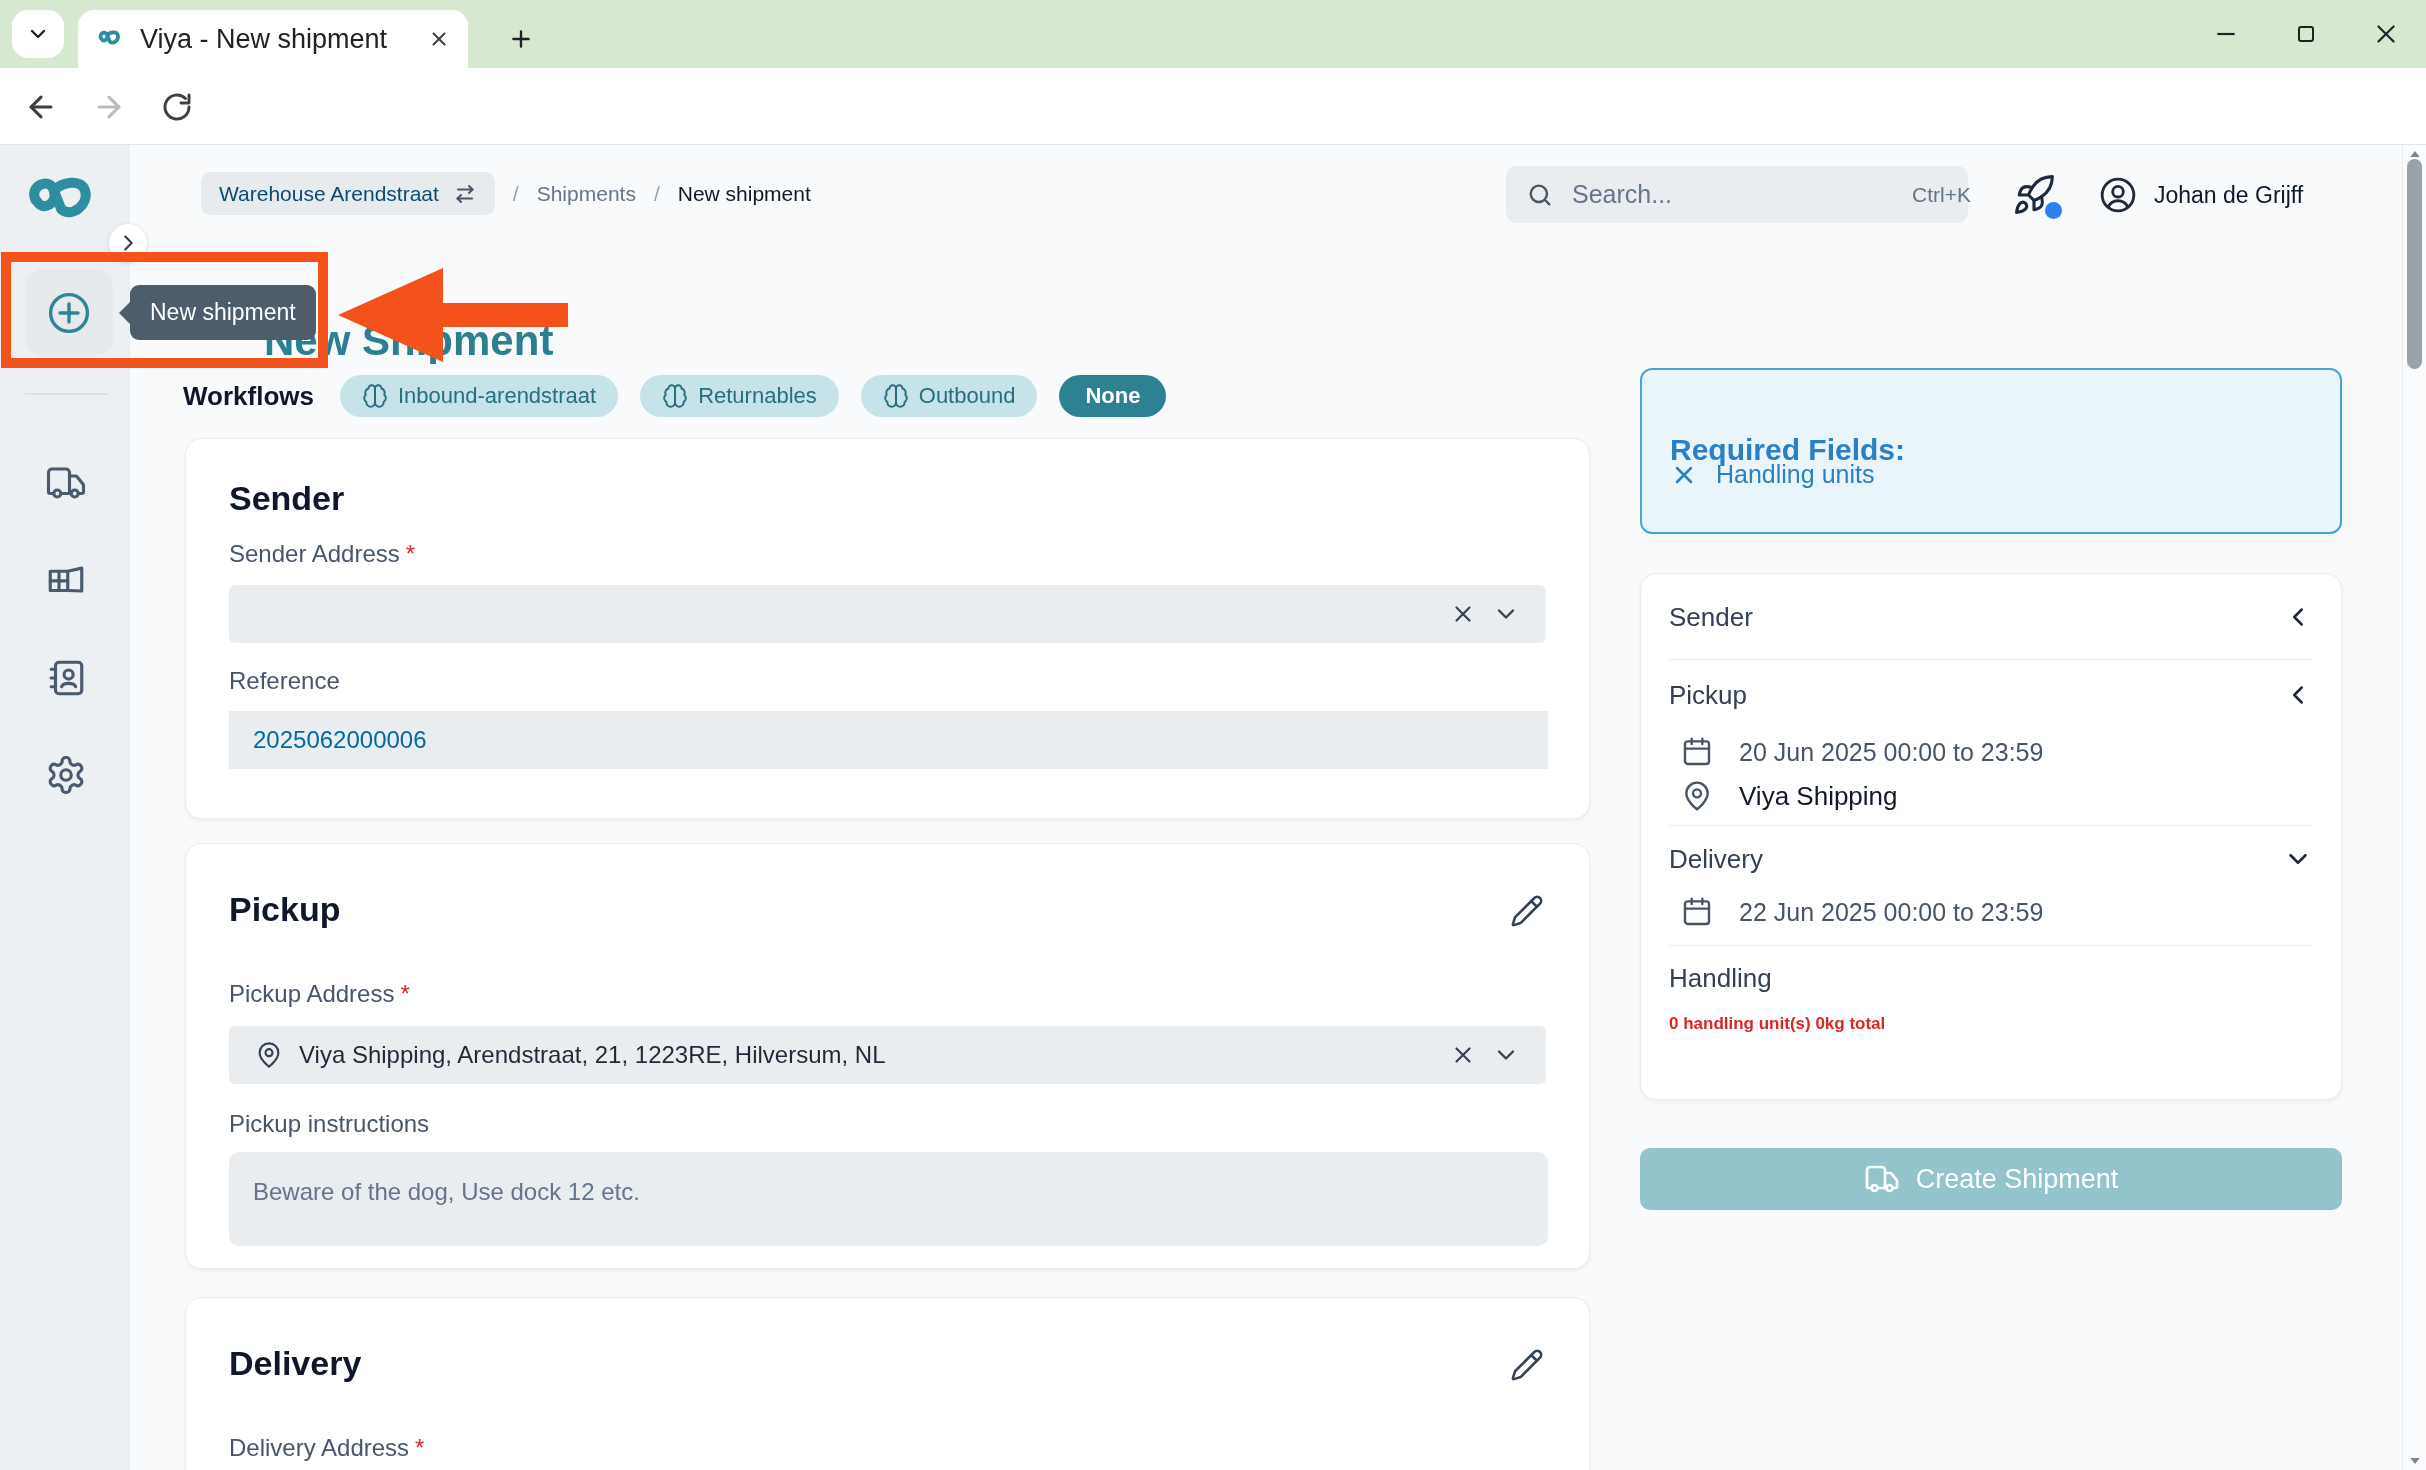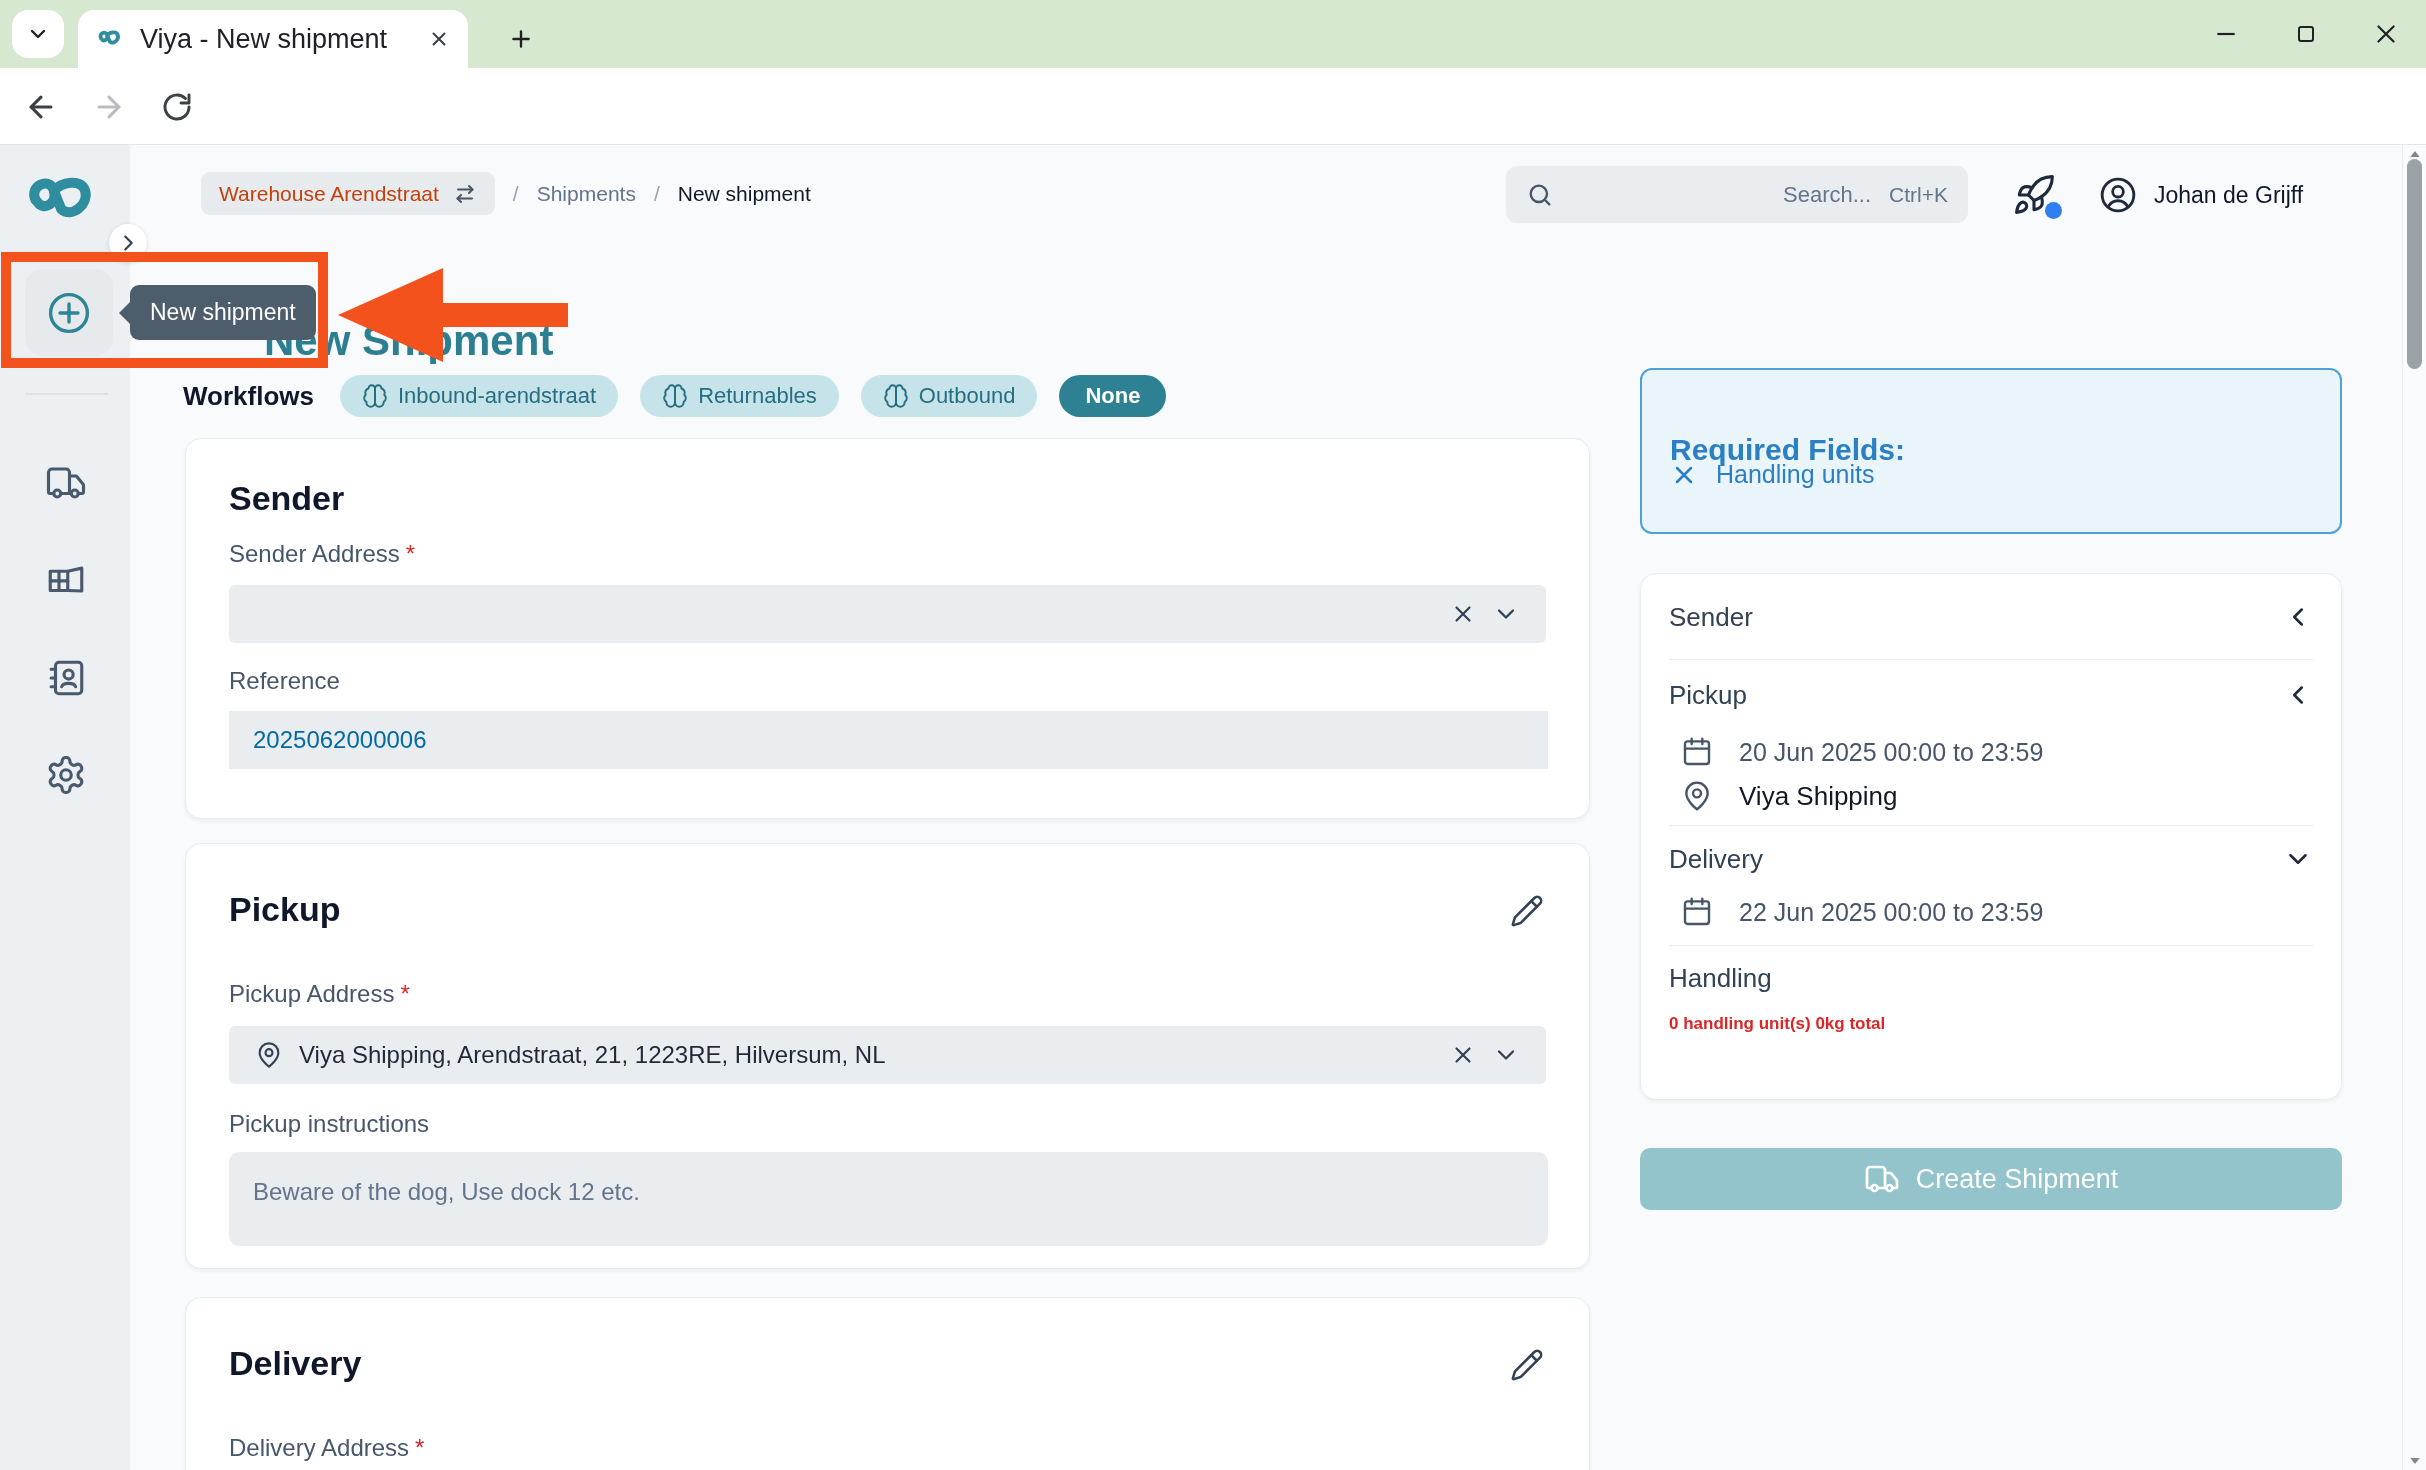--- a/index.html
+++ b/index.html
@@ -30,27 +30,27 @@
   
   .app{position:absolute;left:0;top:145px;width:2426px;height:1325px;background:#f8fafb;overflow:hidden;}
   .sidebar{position:absolute;left:0;top:0;width:130px;height:100%;background:#edf0f2;}
   .logo{position:absolute;left:21px;top:26px;}
   .side-plus{position:absolute;left:25px;top:124px;width:88px;height:87px;border-radius:18px;background:#e6eaec;display:flex;align-items:center;justify-content:center;}
   .side-div{position:absolute;left:25px;top:248px;width:83px;height:2px;background:#dde1e4;}
   .side-btn{position:absolute;left:45px;width:42px;height:42px;color:#4a5a6e;}
   .expand-chip{position:absolute;left:109px;top:79px;width:38px;height:38px;border-radius:50%;background:#fff;box-shadow:0 1px 4px rgba(0,0,0,.15);display:flex;align-items:center;justify-content:center;z-index:20;}
 
   .crumbbar{position:absolute;left:201px;top:27px;height:43px;display:flex;align-items:center;gap:18px;}
-  .ws-pill{height:43px;background:#e8ebee;border-radius:9px;display:flex;align-items:center;gap:14px;padding:0 18px;font-size:21px;color:#c2410c;}
+  .ws-pill{height:43px;background:#e8ebee;border-radius:9px;display:flex;align-items:center;gap:14px;padding:0 18px;font-size:21px;color:#0c4a6e;}
   .crumb-sep{font-size:21px;color:#94a3b8;}
   .crumb-a{font-size:21px;color:#64748b;}
   .crumb-cur{font-size:21px;color:#111827;font-weight:500;}
 
   .searchbox{position:absolute;left:1506px;top:21px;width:462px;height:57px;background:#e9edf0;border-radius:11px;display:flex;align-items:center;gap:16px;padding:0 20px;}
-  .searchbox input{border:none;background:transparent;outline:none;flex:1;font-size:22px;color:#15803d;text-align:right;}
+  .searchbox input{border:none;background:transparent;outline:none;flex:1;font-size:25px;color:#15803d;}
   .searchbox input::placeholder{color:#64748b;}
   .kbd-hint{font-size:21px;color:#64748b;}
   .rocket-wrap{position:absolute;left:2012px;top:28px;width:48px;height:48px;}
   .rocket-dot{position:absolute;right:-2px;bottom:2px;width:17px;height:17px;border-radius:50%;background:#2f7ff0;}
   .user-chip{position:absolute;left:2098px;top:30px;display:flex;align-items:center;gap:16px;}
   .user-name{font-size:23px;color:#0f172a;font-weight:500;white-space:nowrap;}
 
   .page-title{position:absolute;left:264px;top:144px;font-size:42px;font-weight:700;color:var(--brand_teal,#2c7e91);z-index:1;white-space:nowrap;}
   .wf-row{position:absolute;left:183px;top:230px;display:flex;align-items:center;gap:22px;z-index:1;}
   .wf-label{font-size:26px;font-weight:600;color:#0f172a;margin-right:4px;}

